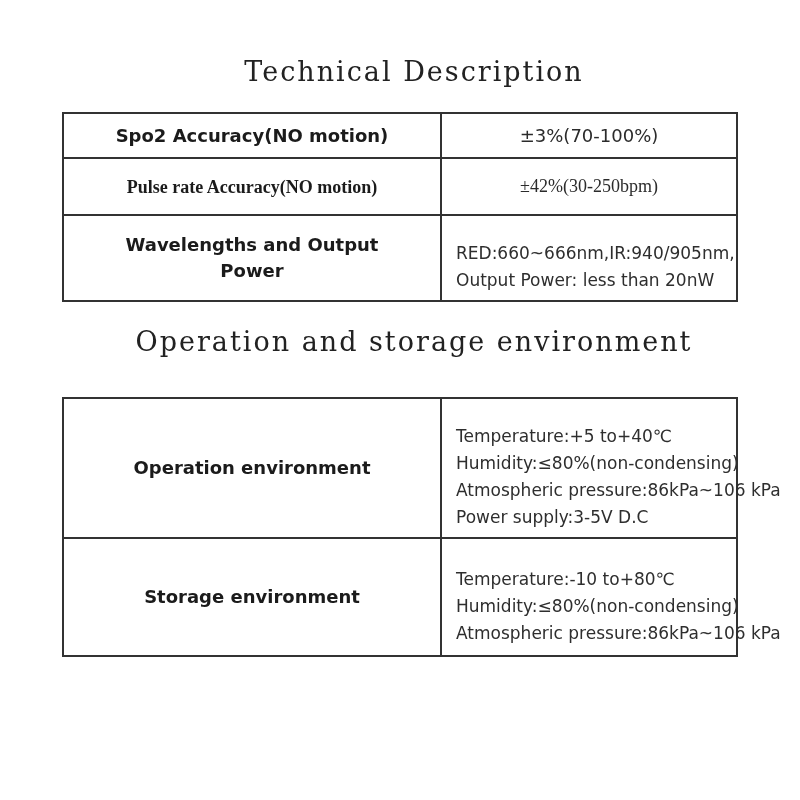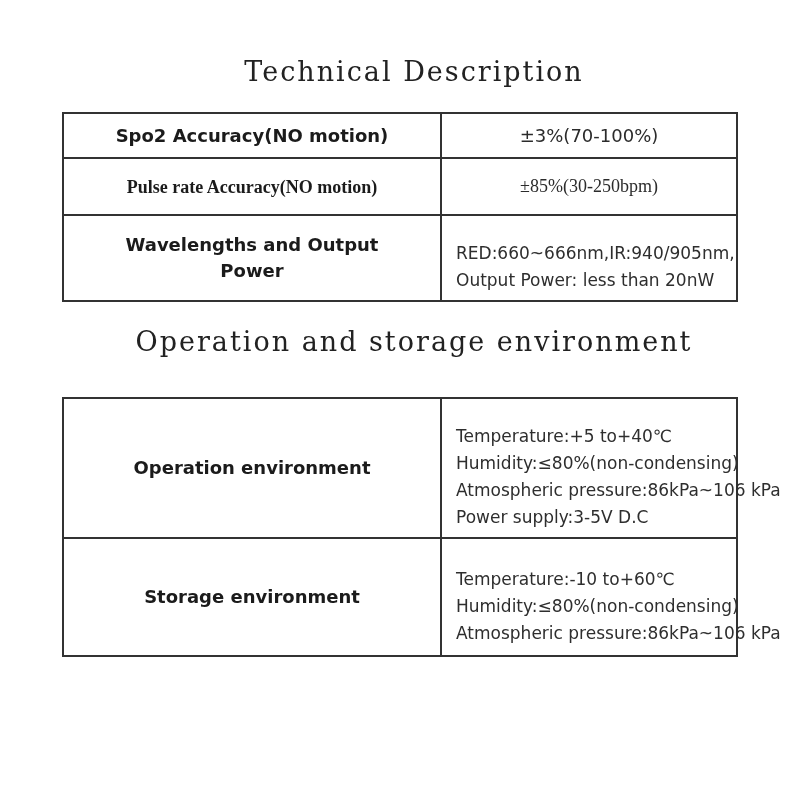--- a/index.html
+++ b/index.html
@@ -87,21 +87,21 @@
   <h1 class="doc-title" id="title-technical">Technical Description</h1>
 
   <table class="spec-table" id="table-technical">
     <tbody>
       <tr class="r0">
         <td class="label-cell">Spo2 Accuracy(NO motion)</td>
         <td class="value-cell">±3%(70-100%)</td>
       </tr>
       <tr class="r1">
         <td class="label-cell">Pulse rate Accuracy(NO motion)</td>
-        <td class="value-cell">±85%(30-250bpm)</td>
+        <td class="value-cell">±42%(30-250bpm)</td>
       </tr>
       <tr class="r2">
         <td class="label-cell">Wavelengths and Output Power</td>
         <td class="value-cell lines">
           <div class="value-line">RED:660~666nm,IR:940/905nm,</div>
           <div class="value-line">Output Power: less than 20nW</div>
         </td>
       </tr>
     </tbody>
   </table>
@@ -115,21 +115,21 @@
         <td class="value-cell lines">
           <div class="value-line">Temperature:+5 to+40℃</div>
           <div class="value-line">Humidity:≤80%(non-condensing)</div>
           <div class="value-line">Atmospheric pressure:86kPa~106 kPa</div>
           <div class="value-line">Power supply:3-5V D.C</div>
         </td>
       </tr>
       <tr class="r1">
         <td class="label-cell">Storage environment</td>
         <td class="value-cell lines">
-          <div class="value-line">Temperature:-10 to+60℃</div>
+          <div class="value-line">Temperature:-10 to+80℃</div>
           <div class="value-line">Humidity:≤80%(non-condensing)</div>
           <div class="value-line">Atmospheric pressure:86kPa~106 kPa</div>
         </td>
       </tr>
     </tbody>
   </table>
 
 </div>
 
 </body></html>

